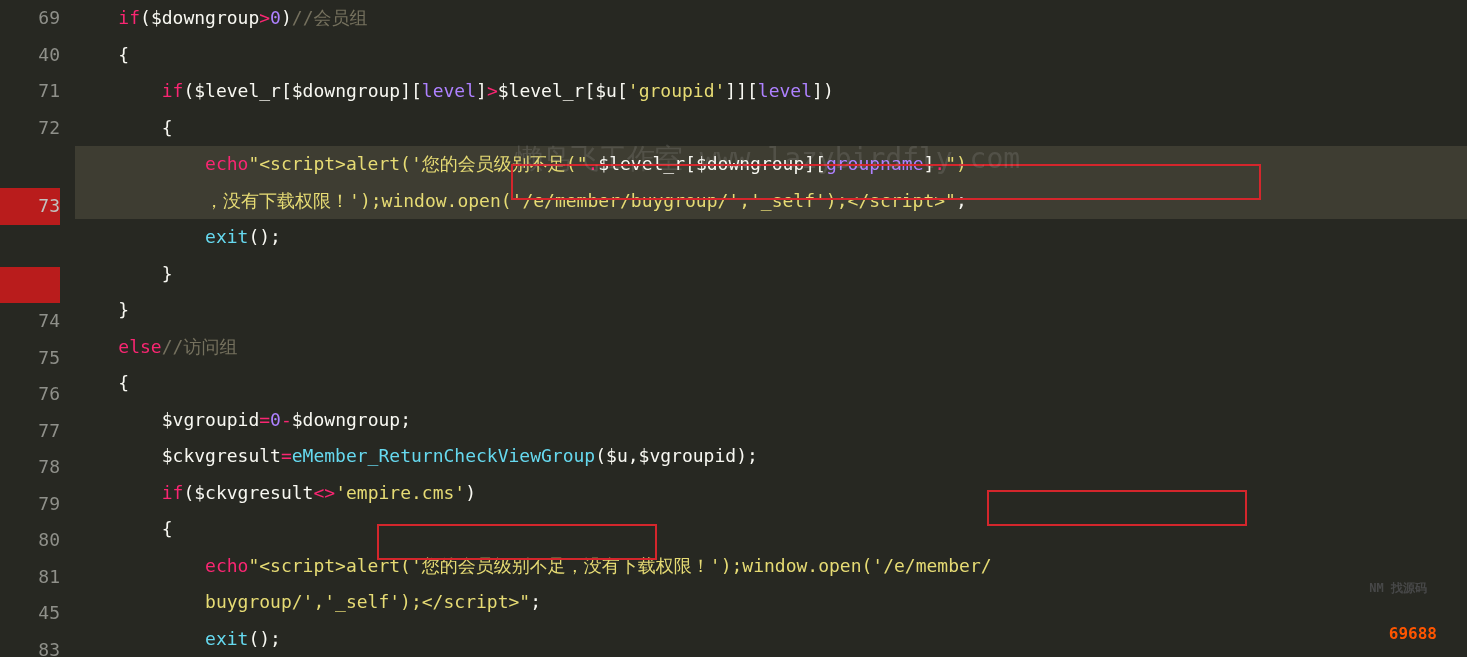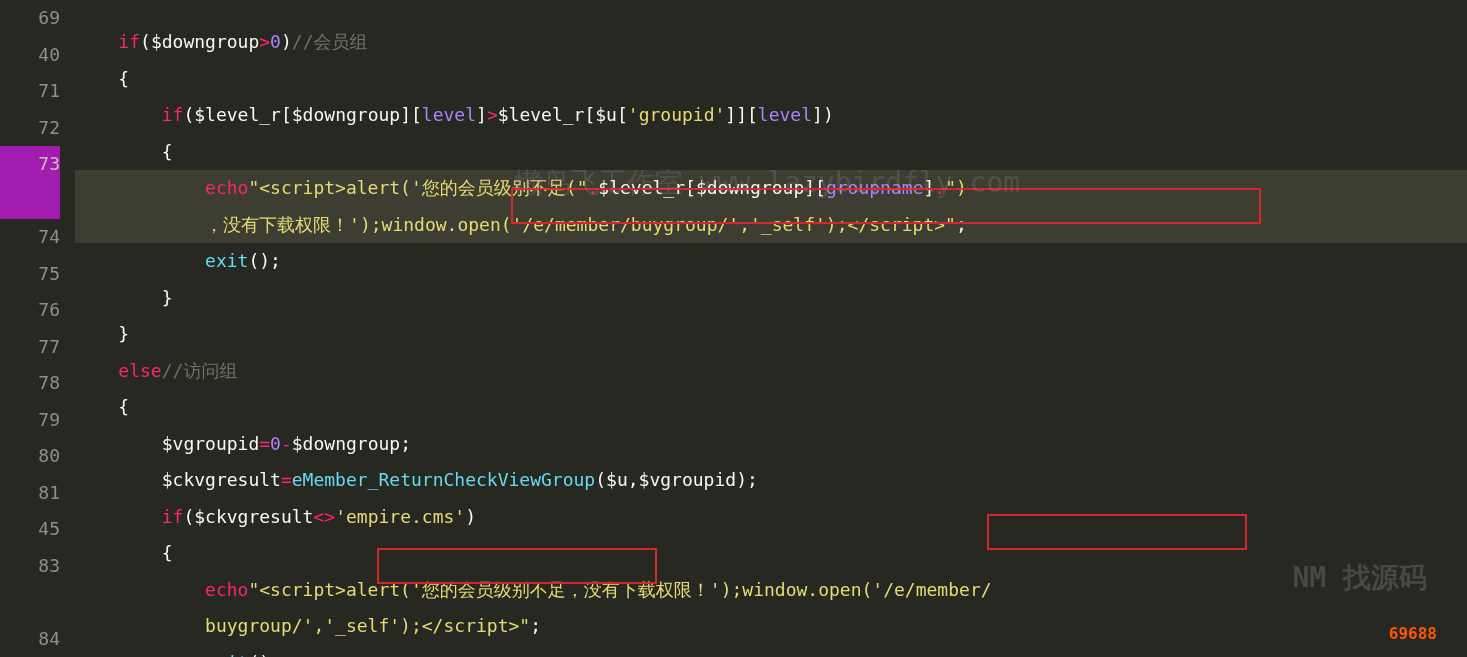--- a/index.html
+++ b/index.html
@@ -16,22 +16,22 @@
 .gutter {
   background: #272822;
   color: #8f908a;
   text-align: right;
   padding-right: 15px;
   user-select: none;
   width: 75px;
   flex-shrink: 0;
 }
 .gutter .ln { height: 36.5px; line-height: 36.5px; }
-.gutter .ln.current { background: #a21caf; color: #c2c2bf; }
-.code { flex: 1; position: relative; margin-top: 24px; }
+.gutter .ln.current { background: #b91c1c; color: #c2c2bf; margin-top: 42px; }
+.code { flex: 1; position: relative; }
 .line { height: 36.5px; line-height: 36.5px; white-space: pre; }
 .line.current { background: #3e3d32; }
 .line.wrap { padding-left: 0; }
 
 .kw   { color: #f92672; }
 .var  { color: #f8f8f2; }
 .op   { color: #f92672; }
 .num  { color: #ae81ff; }
 .str  { color: #e6db74; }
 .cmt  { color: #75715e; }
@@ -61,21 +61,21 @@
   position: absolute;
   left: 440px; top: 140px;
   color: rgba(200,200,200,0.15);
   font-size: 28px;
   pointer-events: none;
 }
 .wm2 {
   position: absolute;
   right: 40px; bottom: 60px;
   color: rgba(120,120,130,0.4);
-  font-size: 28px;
+  font-size: 12px;
   pointer-events: none;
   font-weight: bold;
 }
 .wm3 {
   position: absolute;
   right: 30px; bottom: 14px;
   color: #ff5500;
   font-size: 16px;
   font-weight: bold;
   pointer-events: none;

